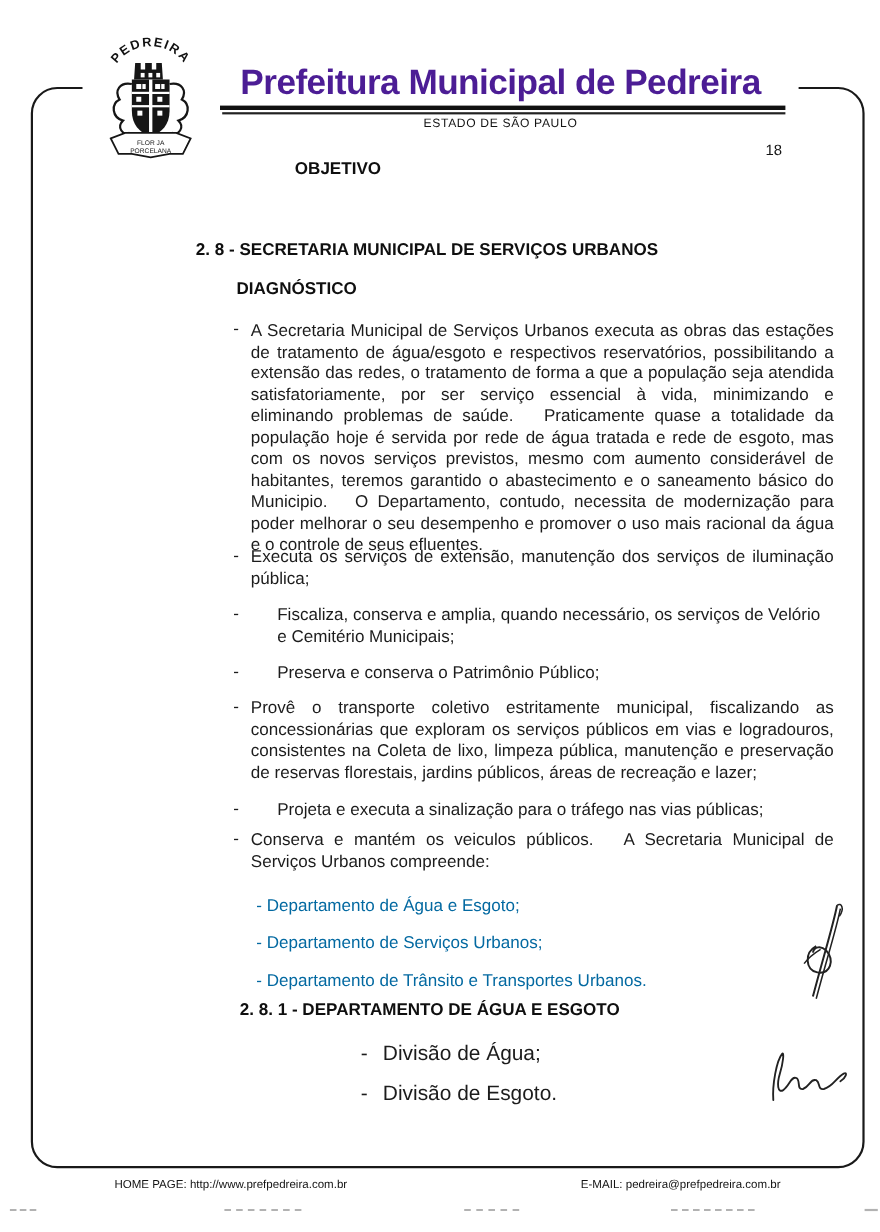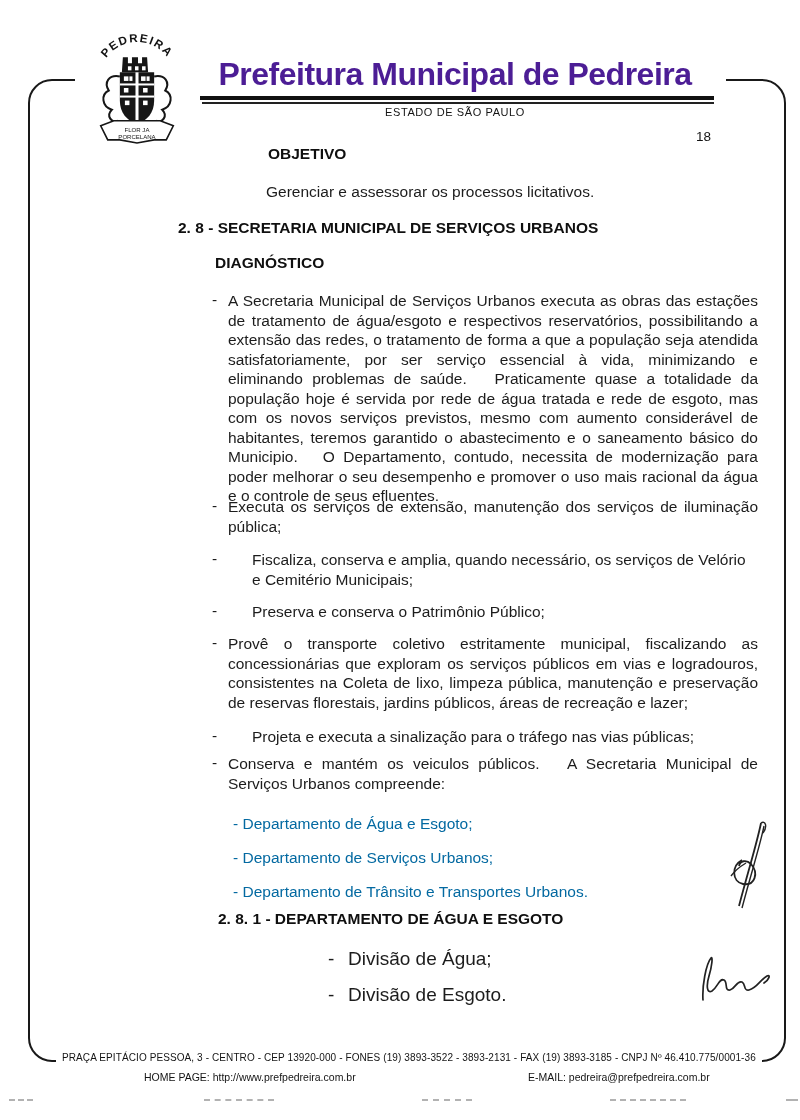--- a/index.html
+++ b/index.html
@@ -45,21 +45,21 @@
   .dept-item { position:absolute; left:233px; font-size:15.5px; color:#0369a1; white-space:nowrap; }
 
   .division { position:absolute; left:288px; font-size:19px; color:#1c1c1c; white-space:nowrap;margin-left:40px; }
   .division .dmark { display:inline-block; width:20px; }
 
   
   .footer-line1 {
     position:absolute; left:56px; top:1051px; font-size:10px; color:#141414;
     background:#ffffff; padding:1px 6px; white-space:nowrap; letter-spacing:0.1px;
   }
-  .footer-line2a { position:absolute; left:104px; top:1071px; font-size:10.5px; color:#141414; white-space:nowrap;margin-left:40px; }
+  .footer-line2a { position:absolute; left:104px; top:1071px; font-size:10.5px; color:#141414; white-space:nowrap; }
   .footer-line2b { position:absolute; left:528px; top:1071px; font-size:10.5px; color:#141414; white-space:nowrap; }
 
   .noise { position:absolute; top:1099px; height:2px; border-top:2px dashed #8a8a8a; opacity:0.65; }
 
   .logo { position:absolute; left:90px; top:32px; width:94px; height:116px; }
   .sig { position:absolute; }
 </style>
 </head>
 <body>
 
@@ -102,21 +102,20 @@
     <text x="45" y="106.5" text-anchor="middle" font-size="6" fill="#161616" font-family="Liberation Sans, sans-serif">PORCELANA</text>
   </svg>
 
   <div class="doc-title">Prefeitura Municipal de Pedreira</div>
   <div class="rule-thick"></div>
   <div class="rule-thin"></div>
   <div class="doc-subtitle">ESTADO DE SÃO PAULO</div>
   <div class="page-number">18</div>
 
   <div class="h-bold" style="left:268px; top:145px;">OBJETIVO</div>
-  <div class="plain" style="left:266px; top:183px;">Gerenciar e assessorar os processos licitativos.</div>
 
   <div class="h-bold" style="left:178px; top:219px;">2. 8 - SECRETARIA MUNICIPAL DE SERVIÇOS URBANOS</div>
   <div class="h-bold" style="left:215px; top:254px;">DIAGNÓSTICO</div>
 
   <div class="bullet" style="top:291px;">
     <span class="marker">-</span>
     <div class="btext body-text">A Secretaria Municipal de Serviços Urbanos executa as obras das estações de tratamento de água/esgoto e respectivos reservatórios, possibilitando a extensão das redes, o tratamento de forma a que a população seja atendida satisfatoriamente, por ser serviço essencial à vida, minimizando e eliminando problemas de saúde.&nbsp;&nbsp; Praticamente quase a totalidade da população hoje é servida por rede de água tratada e rede de esgoto, mas com os novos serviços previstos, mesmo com aumento considerável de habitantes, teremos garantido o abastecimento e o saneamento básico do Municipio.&nbsp;&nbsp; O Departamento, contudo, necessita de modernização para poder melhorar o seu desempenho e promover o uso mais racional da água e o controle de seus efluentes.</div>
   </div>
   <div class="bullet" style="top:497px;">
     <span class="marker">-</span>
@@ -161,21 +160,20 @@
     <path d="M37,8 C33,28 25,52 15,90" fill="none" stroke="#222" stroke-width="1.4"></path>
     <path d="M34,5 C38,2 41,8 36,15" fill="none" stroke="#222" stroke-width="1.4"></path>
     <path d="M15,42 C4,48 5,64 16,66 C28,68 32,55 24,46 C19,41 13,43 12,48" fill="none" stroke="#222" stroke-width="1.8"></path>
     <path d="M4,58 C9,51 14,48 19,45" fill="none" stroke="#222" stroke-width="1.4"></path>
   </svg>
 
   <svg class="sig" style="left:696px; top:954px; width:82px; height:50px;" viewBox="0 0 82 50">
     <path d="M7,46 C6,32 10,10 15,4 C17,2 16,12 13,22 C10,32 11,40 16,37 C22,33 23,24 28,26 C32,28 28,37 34,36 C40,34 41,26 46,28 C50,30 47,37 53,36 C61,34 64,26 71,22 C75,20 73,26 68,29" fill="none" stroke="#222" stroke-width="1.7" stroke-linecap="round"></path>
   </svg>
 
-  <div class="footer-line1">PRAÇA EPITÁCIO PESSOA, 3 - CENTRO - CEP 13920-000 - FONES (19) 3893-3522 - 3893-2131 - FAX (19) 3893-3185 - CNPJ Nº 46.410.775/0001-36</div>
   <div class="footer-line2a">HOME PAGE: http://www.prefpedreira.com.br</div>
   <div class="footer-line2b">E-MAIL: pedreira@prefpedreira.com.br</div>
 
   <div class="noise" style="left:9px; width:24px;"></div>
   <div class="noise" style="left:204px; width:70px;"></div>
   <div class="noise" style="left:422px; width:50px;"></div>
   <div class="noise" style="left:610px; width:76px;"></div>
   <div class="noise" style="left:786px; width:12px;"></div>
 
 </div>

